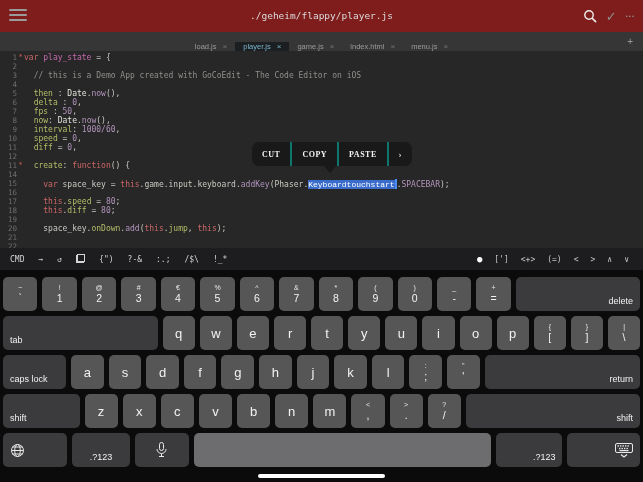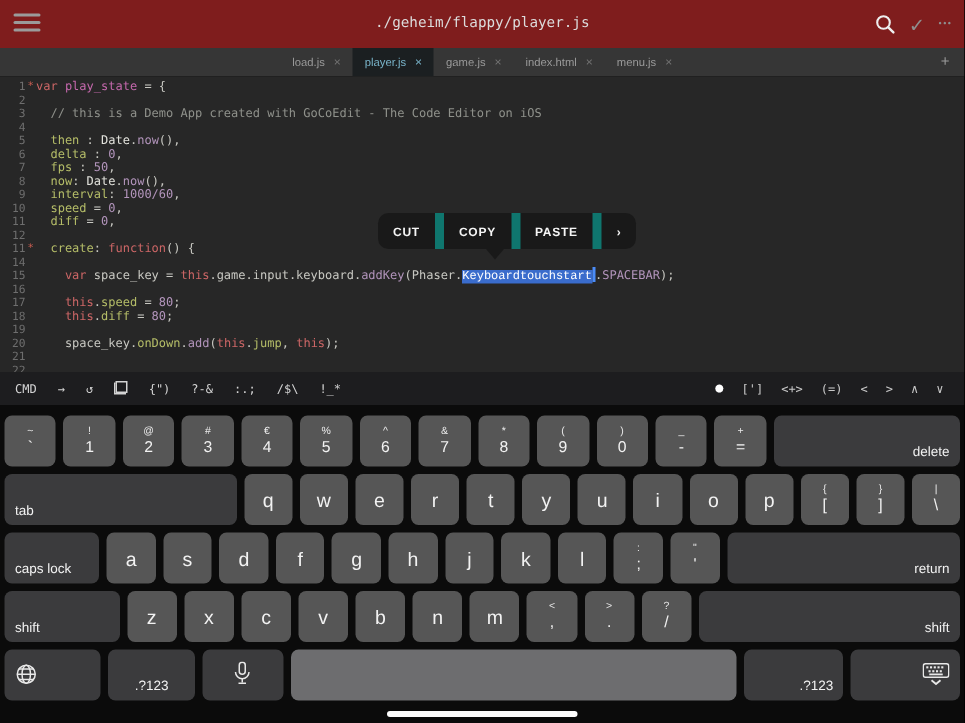--- a/index.html
+++ b/index.html
@@ -40,22 +40,22 @@
   .gr { color:#b5bd68; }
   .pu { color:#b294bb; }
   .dt { color:#e2e2dc; font-weight:normal; }
   .sel { background:#3a6ccc; color:#ffffff;font-family:Liberation Mono, monospace; }
   .caret { display:inline-block; width:2px; height:10px; background:#4b8cf7; vertical-align:text-bottom; }
 
   
   .ctx-menu { position:absolute; left:252px; top:142px; height:24px; background:#191919; border-radius:7px;
               display:flex; align-items:stretch; z-index:5; }
   .ctx-item { display:flex; align-items:center; padding:0 10px; color:#f5f5f5; font-size:8px; font-weight:bold;
-              letter-spacing:0.5px; cursor:pointer; }
-  .ctx-item + .ctx-item { border-left:6px solid #0f766e;text-align:right; }
+              letter-spacing:0.5px; cursor:pointer;font-family:Liberation Serif, serif; }
+  .ctx-item + .ctx-item { border-left:2px solid #0f766e;text-align:right; }
   .ctx-tail { position:absolute; left:72px; top:24px; width:0; height:0;
               border-left:6px solid transparent; border-right:6px solid transparent; border-top:7px solid #191919; }
 
   
   .acc { position:absolute; top:248px; left:0; width:643px; height:22px; background:#1d1d1f;
          display:flex; align-items:center; justify-content:space-between;
          font-family:"DejaVu Sans Mono", monospace; font-size:8px; color:#d4d4d4; }
   .acc-left { display:flex; align-items:center; gap:14px; padding-left:10px; }
   .acc-right { display:flex; align-items:center; gap:12px; padding-right:14px; color:#c8c8c8; }
   .acc-item { cursor:pointer; white-space:pre; }
@@ -97,21 +97,21 @@
           <circle cx="6" cy="6" r="4.2" fill="none" stroke="#eeeeee" stroke-width="1.4"></circle>
           <line x1="9.2" y1="9.2" x2="12.6" y2="12.6" stroke="#eeeeee" stroke-width="1.6" stroke-linecap="round"></line>
         </svg>
     </span>
     <span class="icon-check">✓</span>
     <span class="icon-more">•••</span>
   </div>
 </div>
 
 <div class="tabbar">
-  <div id="tabs" style="display: flex;">
+  <div id="tabs" style="display: flex; align-items: flex-end;">
       <div class="tab">
         <span>load.js</span>
         <span class="x">×</span>
       </div>
       <div class="tab active">
         <span>player.js</span>
         <span class="x">×</span>
       </div>
       <div class="tab">
         <span>game.js</span>

